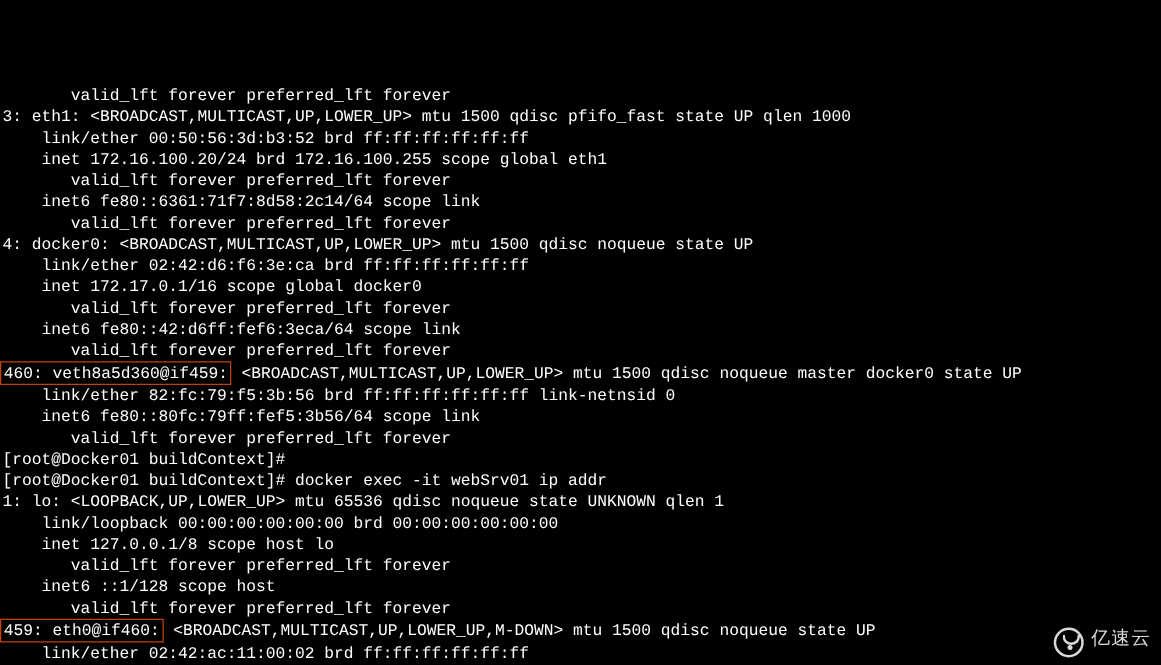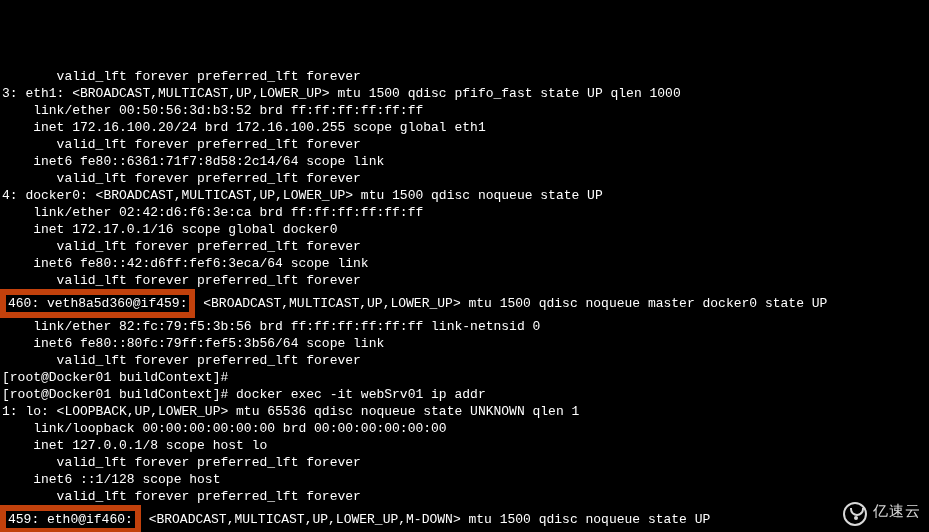--- a/index.html
+++ b/index.html
@@ -19,21 +19,21 @@
       position: relative;
       white-space: pre;
     }
     .terminal {
       padding: 0 2px;
     }
     .line {
       display: block;
     }
     .highlight-box {
-      border: 6px solid #c2410c;
+      border: 1px solid #c2410c;
       display: inline-block;
       padding: 0 2px;
       margin-left: -2px;
     }
     .watermark {
       position: absolute;
       right: 8px;
       bottom: 6px;
       display: flex;
       align-items: flex-start;

